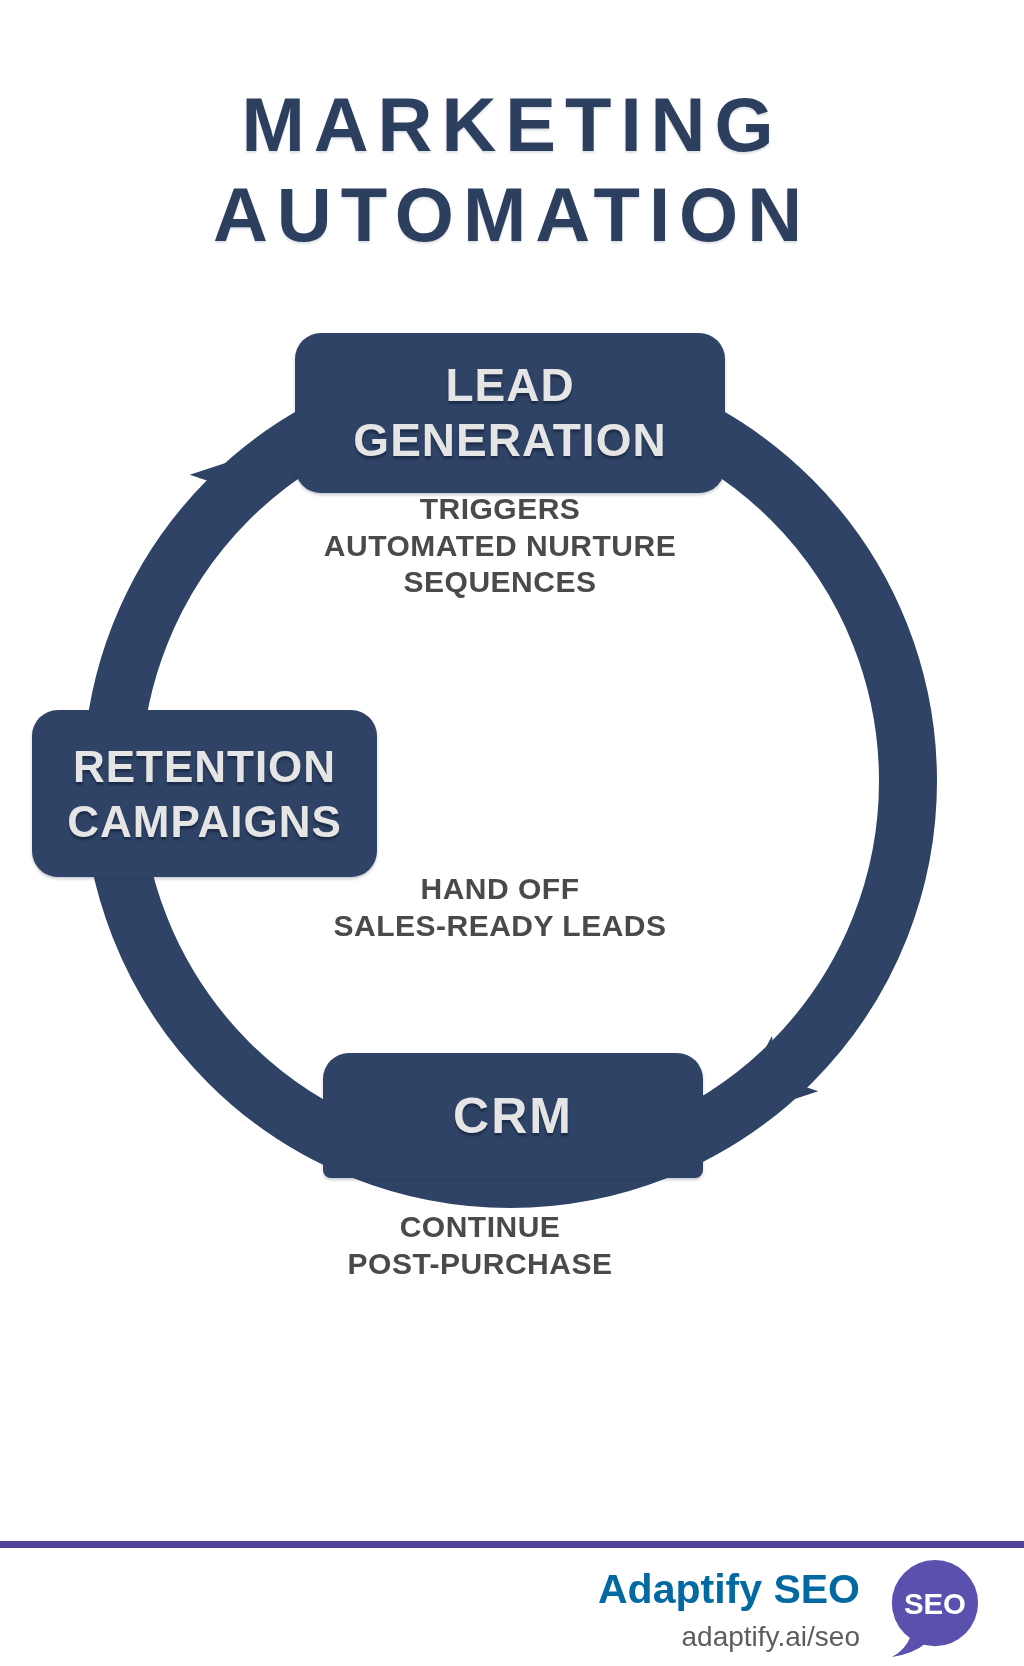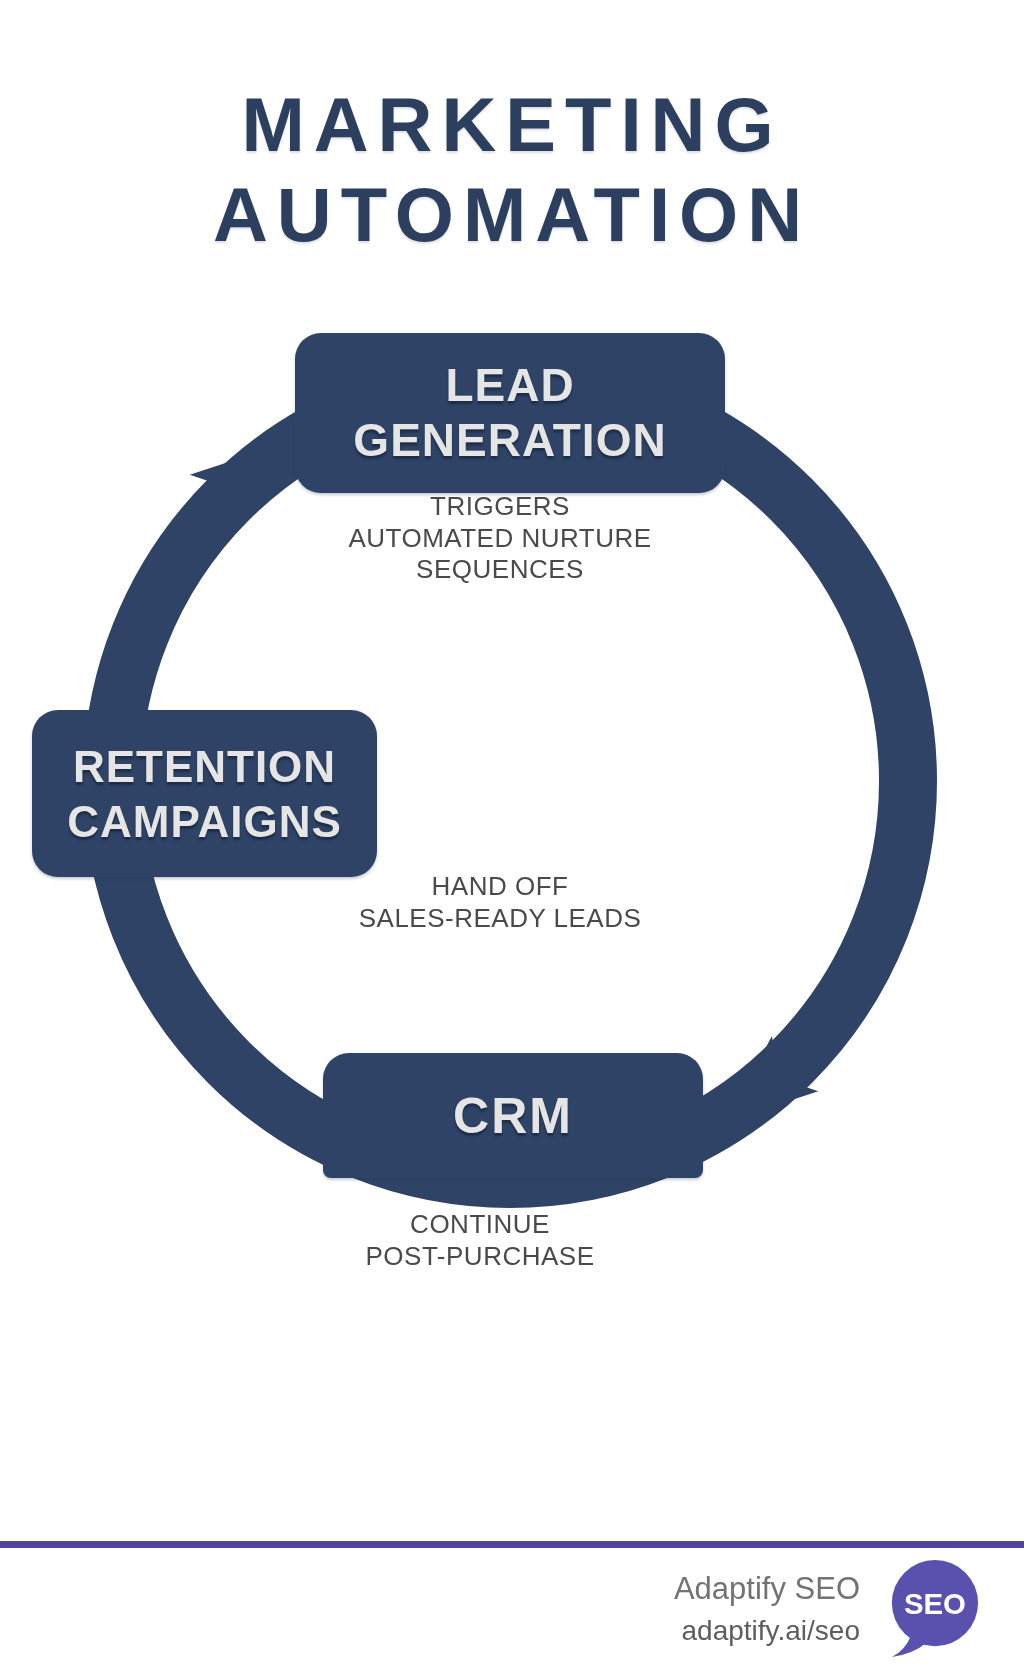--- a/index.html
+++ b/index.html
@@ -40,22 +40,22 @@
   .node-lead{left:295px;top:325px;width:430px;height:160px;font-size:46px;line-height:1.2;letter-spacing:1px;}
   .node-score{left:657px;top:690px;width:330px;height:207px;font-size:42px;line-height:1.28;letter-spacing:1px;}
   .node-retention{left:32px;top:702px;width:345px;height:167px;font-size:44px;line-height:1.25;letter-spacing:1px;}
   .node-crm{left:323px;top:1045px;width:380px;height:125px;font-size:50px;letter-spacing:2px;border-bottom-left-radius:8px;border-bottom-right-radius:8px;}
   .connector-label{
     position:absolute;
     z-index:2;
     left:180px;width:640px;
     text-align:center;
     color:#4a4a4a;
-    font-weight:normal;
-    font-size:26px;
+    font-weight:bold;
+    font-size:30px;
     line-height:1.22;
     letter-spacing:0.5px;
     white-space:pre-line;
     text-shadow:0 1px 1px rgba(255,255,255,0.7);
   }
   .label-triggers{top:483px;}
   .label-handoff{top:863px;}
   .label-continue{top:1201px;left:160px;}
   .footer-divider{
     position:absolute;
@@ -66,21 +66,21 @@
   .footer{
     position:absolute;
     top:1552px;right:42px;
     display:flex;align-items:center;gap:24px;
     z-index:2;
   }
   .footer-text{
     display:flex;flex-direction:column;align-items:flex-end;gap:8px;
     text-align:right;
   }
-  .footer-brand{font-size:31px;font-weight:normal;color:#737373;}
+  .footer-brand{font-size:41px;font-weight:bold;color:#0369a1;}
   .footer-url{font-size:28px;color:#5d5d5d;}
   .logo{width:98px;height:98px;display:block;}
 </style>
 </head>
 <body>
 
 <div class="page">
 
   <div class="title">MARKETING
 AUTOMATION</div>

